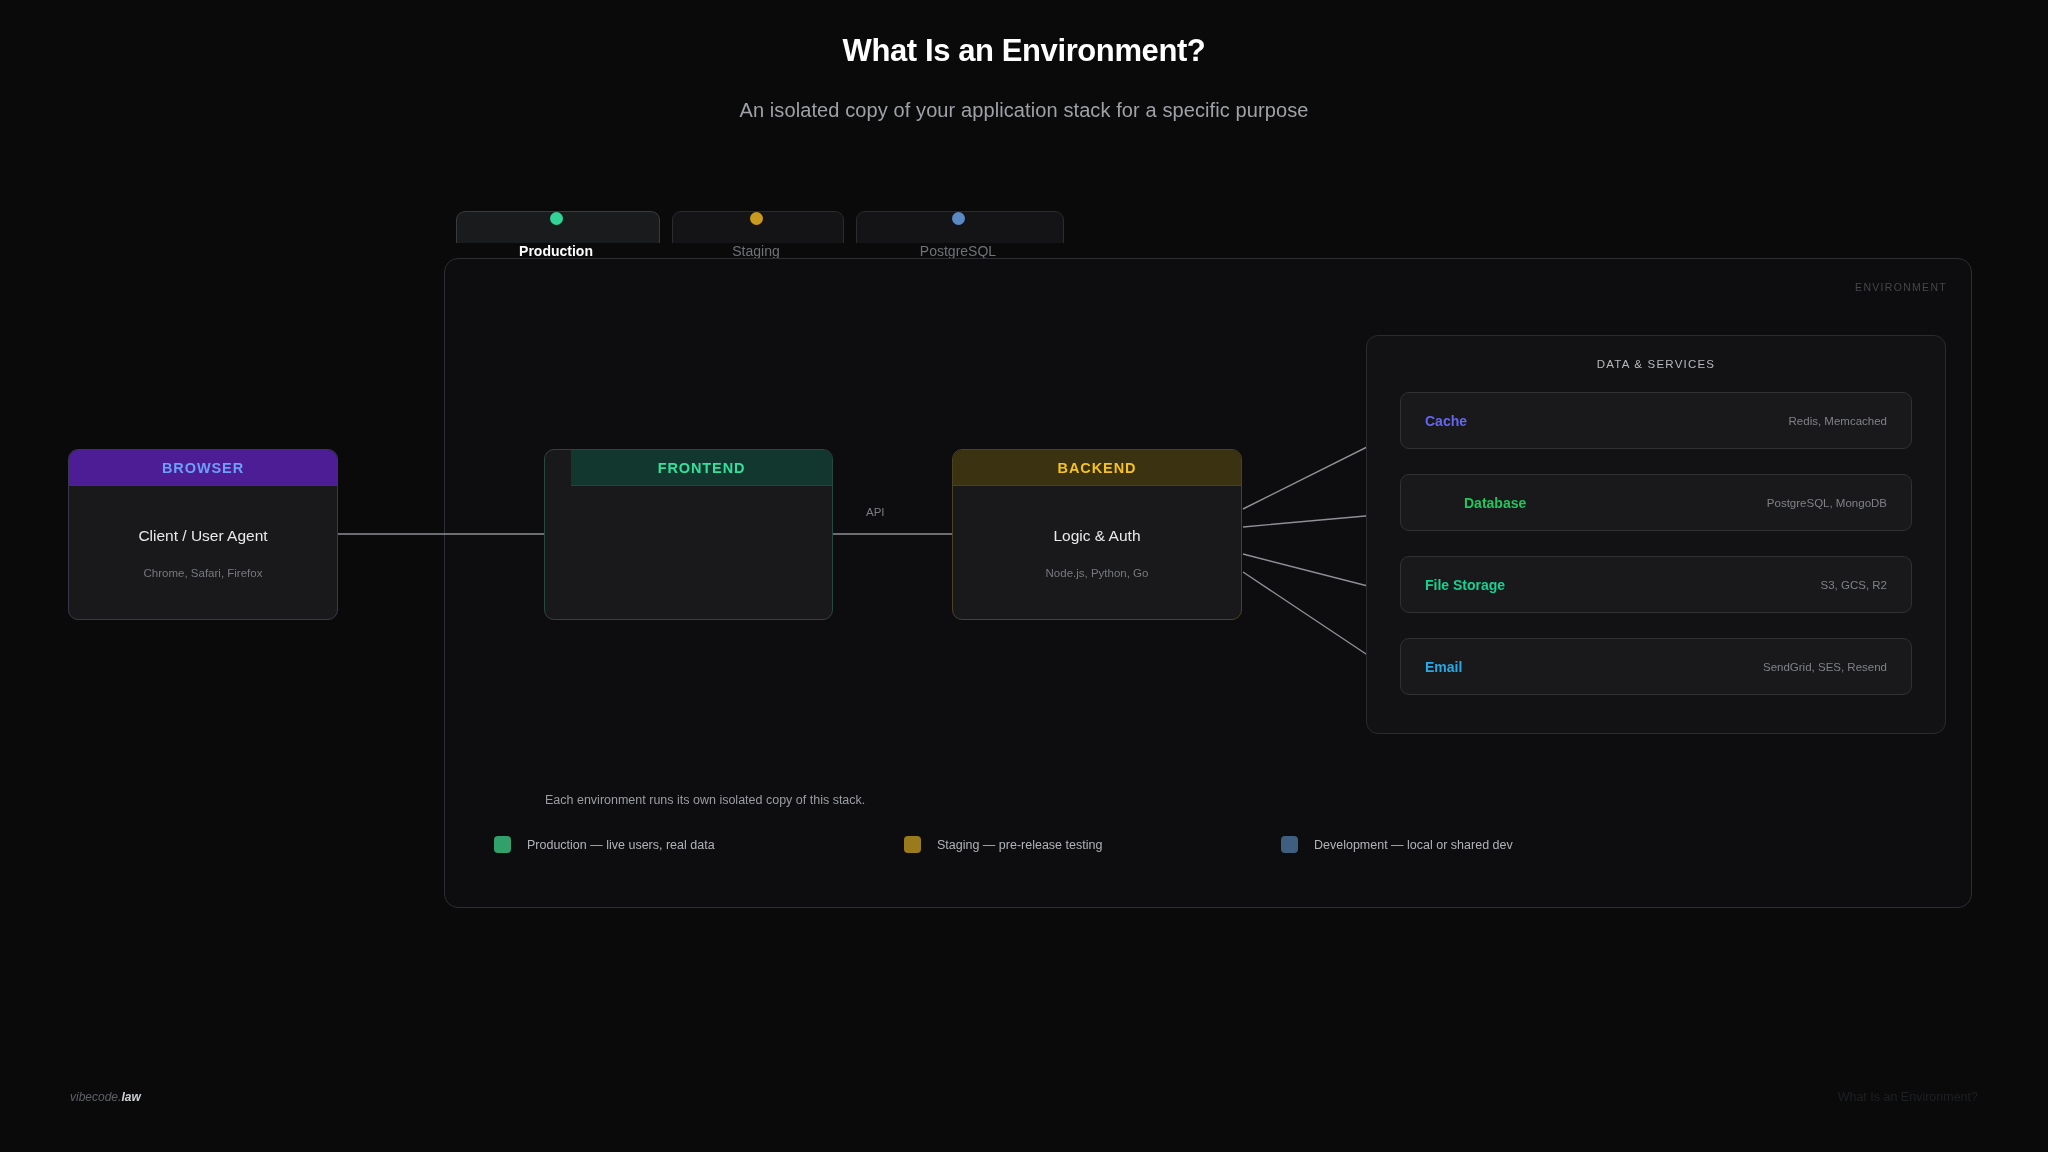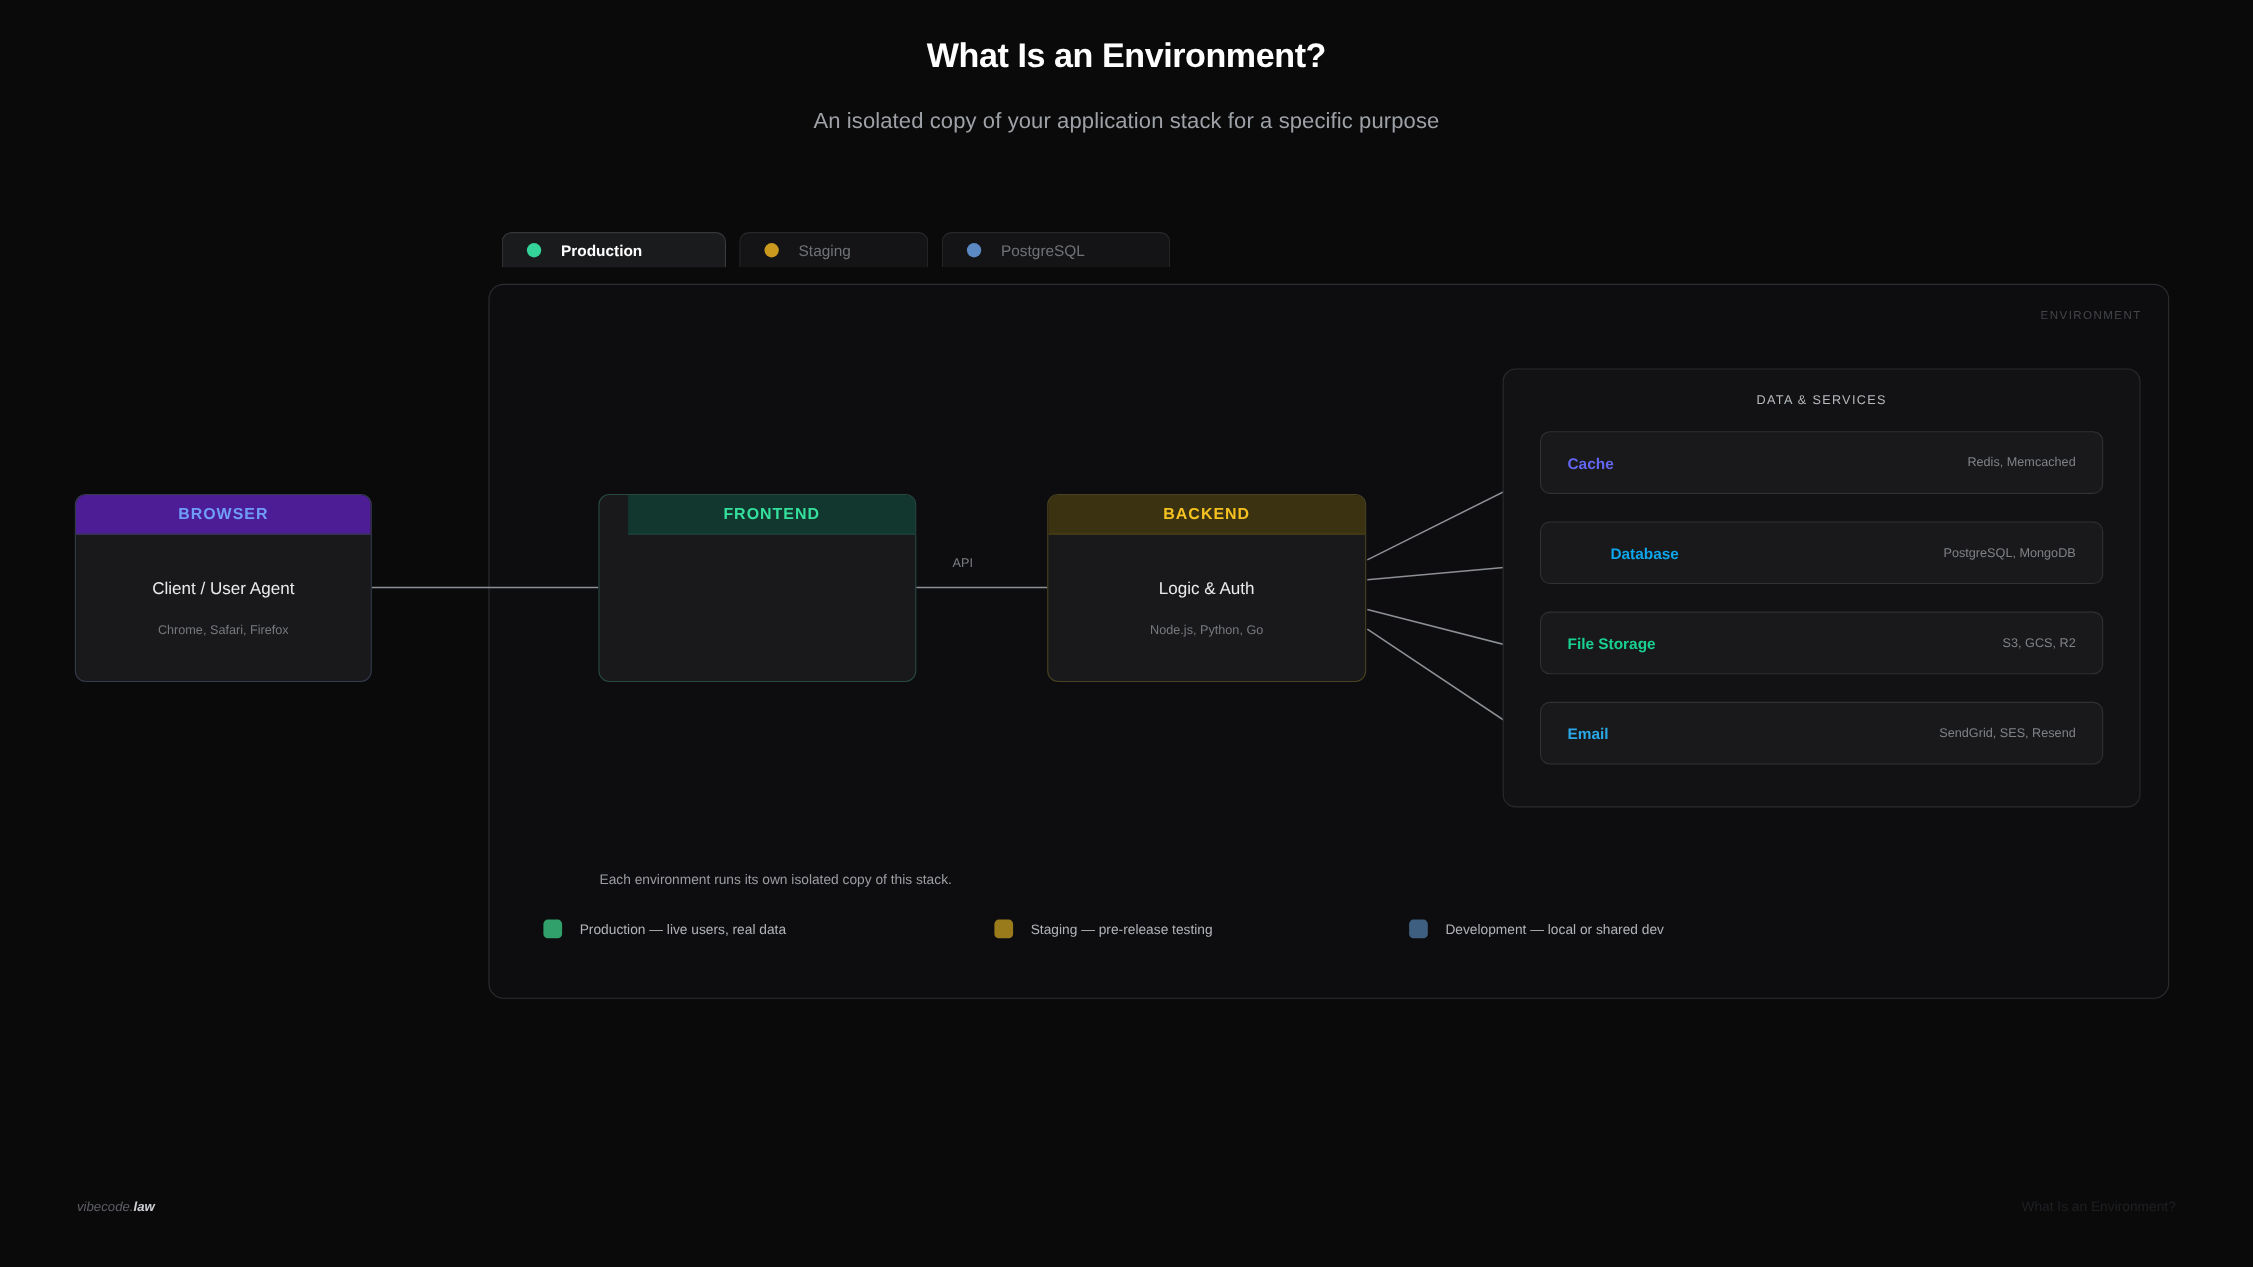--- a/index.html
+++ b/index.html
@@ -27,20 +27,21 @@
 
   
   .tabs { position: absolute; left: 456px; top: 211px; display: flex; gap: 12px; }
   .tab {
     display: flex; align-items: center; gap: 18px;
     height: 32px; padding: 0 26px 0 22px;
     border-radius: 9px 9px 0 0;
     background: #141416;
     border: 1px solid #2a2b2e;
     border-bottom: none;
+    flex-direction: column;
   }
   .tab.active { background: #1a1b1d; border-color: #3a3b3f; }
   .tab .dot { width: 13px; height: 13px; border-radius: 50%; flex: 0 0 auto; }
   .tab .tab-label { font-size: 14px; color: #6f7276; white-space: nowrap; }
   .tab.active .tab-label { color: #ffffff; font-weight: 700; }
   .tab:nth-child(1) { width: 204px; }
   .tab:nth-child(2) { width: 172px; }
   .tab:nth-child(3) { width: 208px; }
 
   
@@ -201,21 +202,21 @@
   <div class="api-label">API</div>
 
   <div class="services-panel">
     <div class="services-head">DATA &amp; SERVICES</div>
 
     <div class="service-row">
       <span class="service-name" id="svc-0" style="color: rgb(99, 102, 241);">Cache</span>
       <span class="service-tech">Redis, Memcached</span>
     </div>
     <div class="service-row">
-      <span class="service-name" id="svc-1" style="color: #0ea5e9; padding-left: 39px;">Database</span>
+      <span class="service-name" id="svc-1" style="color: #22c55e; padding-left: 39px;">Database</span>
       <span class="service-tech">PostgreSQL, MongoDB</span>
     </div>
     <div class="service-row">
       <span class="service-name" id="svc-2" style="color: rgb(24, 208, 144);">File Storage</span>
       <span class="service-tech">S3, GCS, R2</span>
     </div>
     <div class="service-row">
       <span class="service-name" id="svc-3" style="color: rgb(41, 168, 232);">Email</span>
       <span class="service-tech">SendGrid, SES, Resend</span>
     </div>

